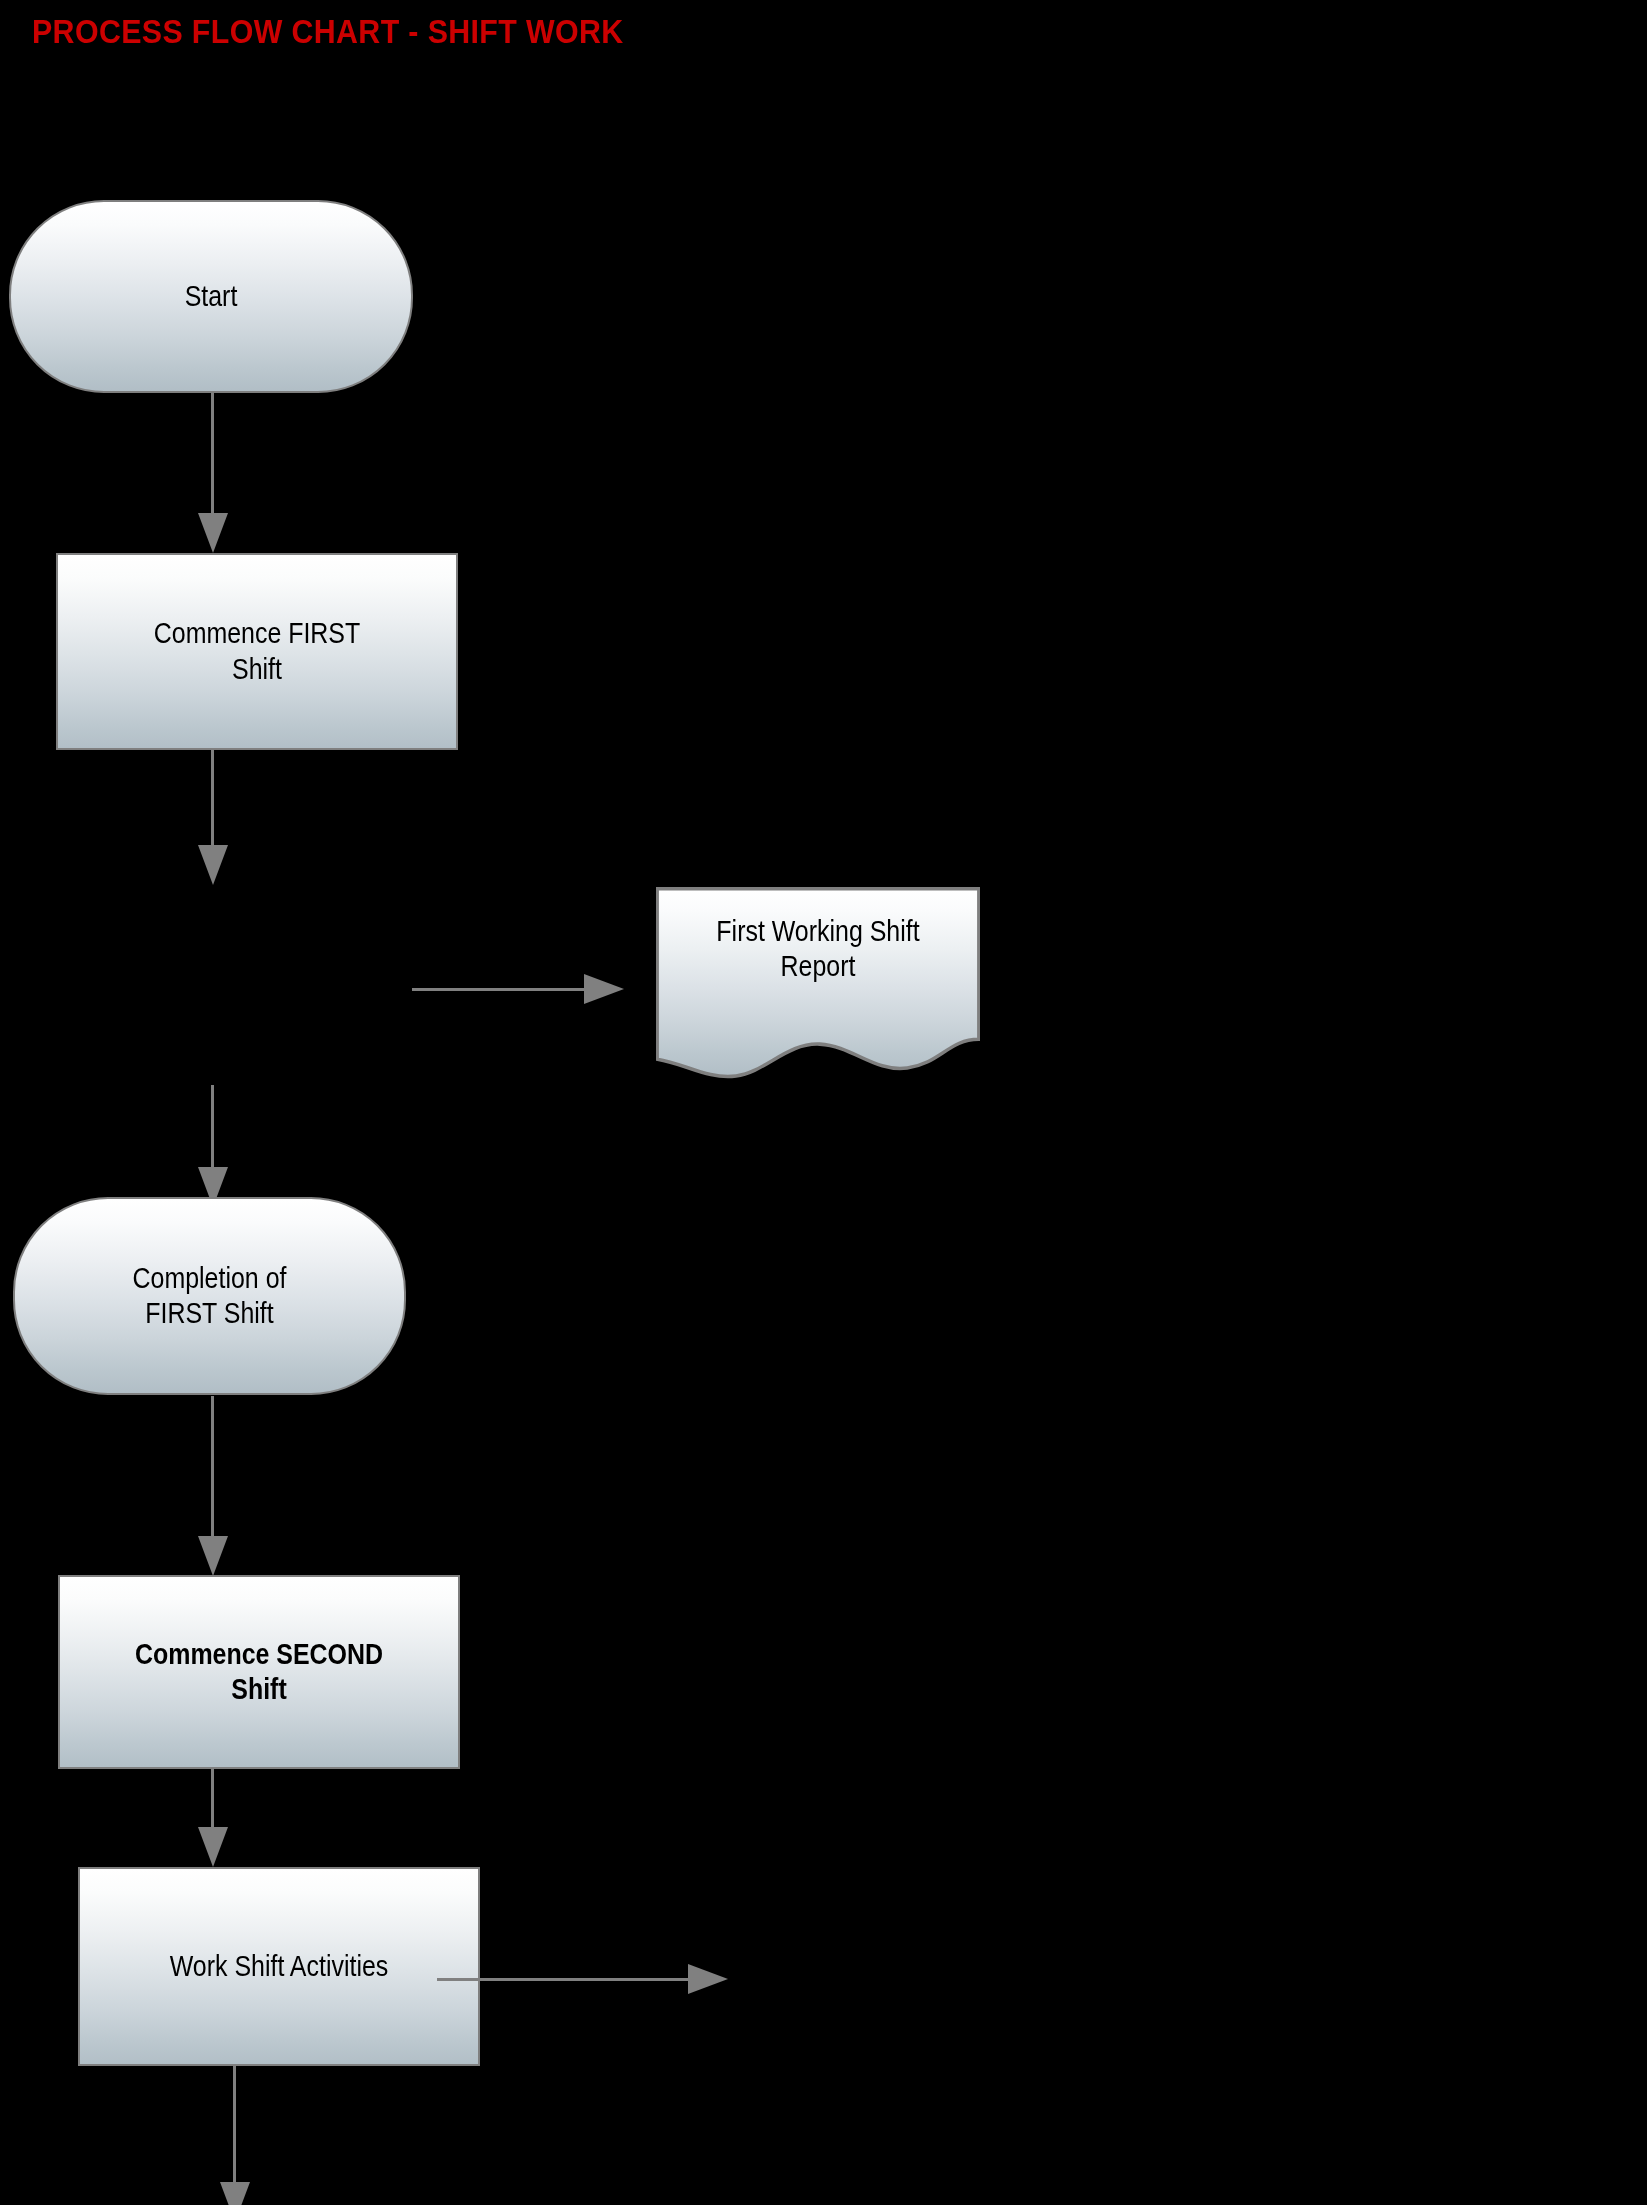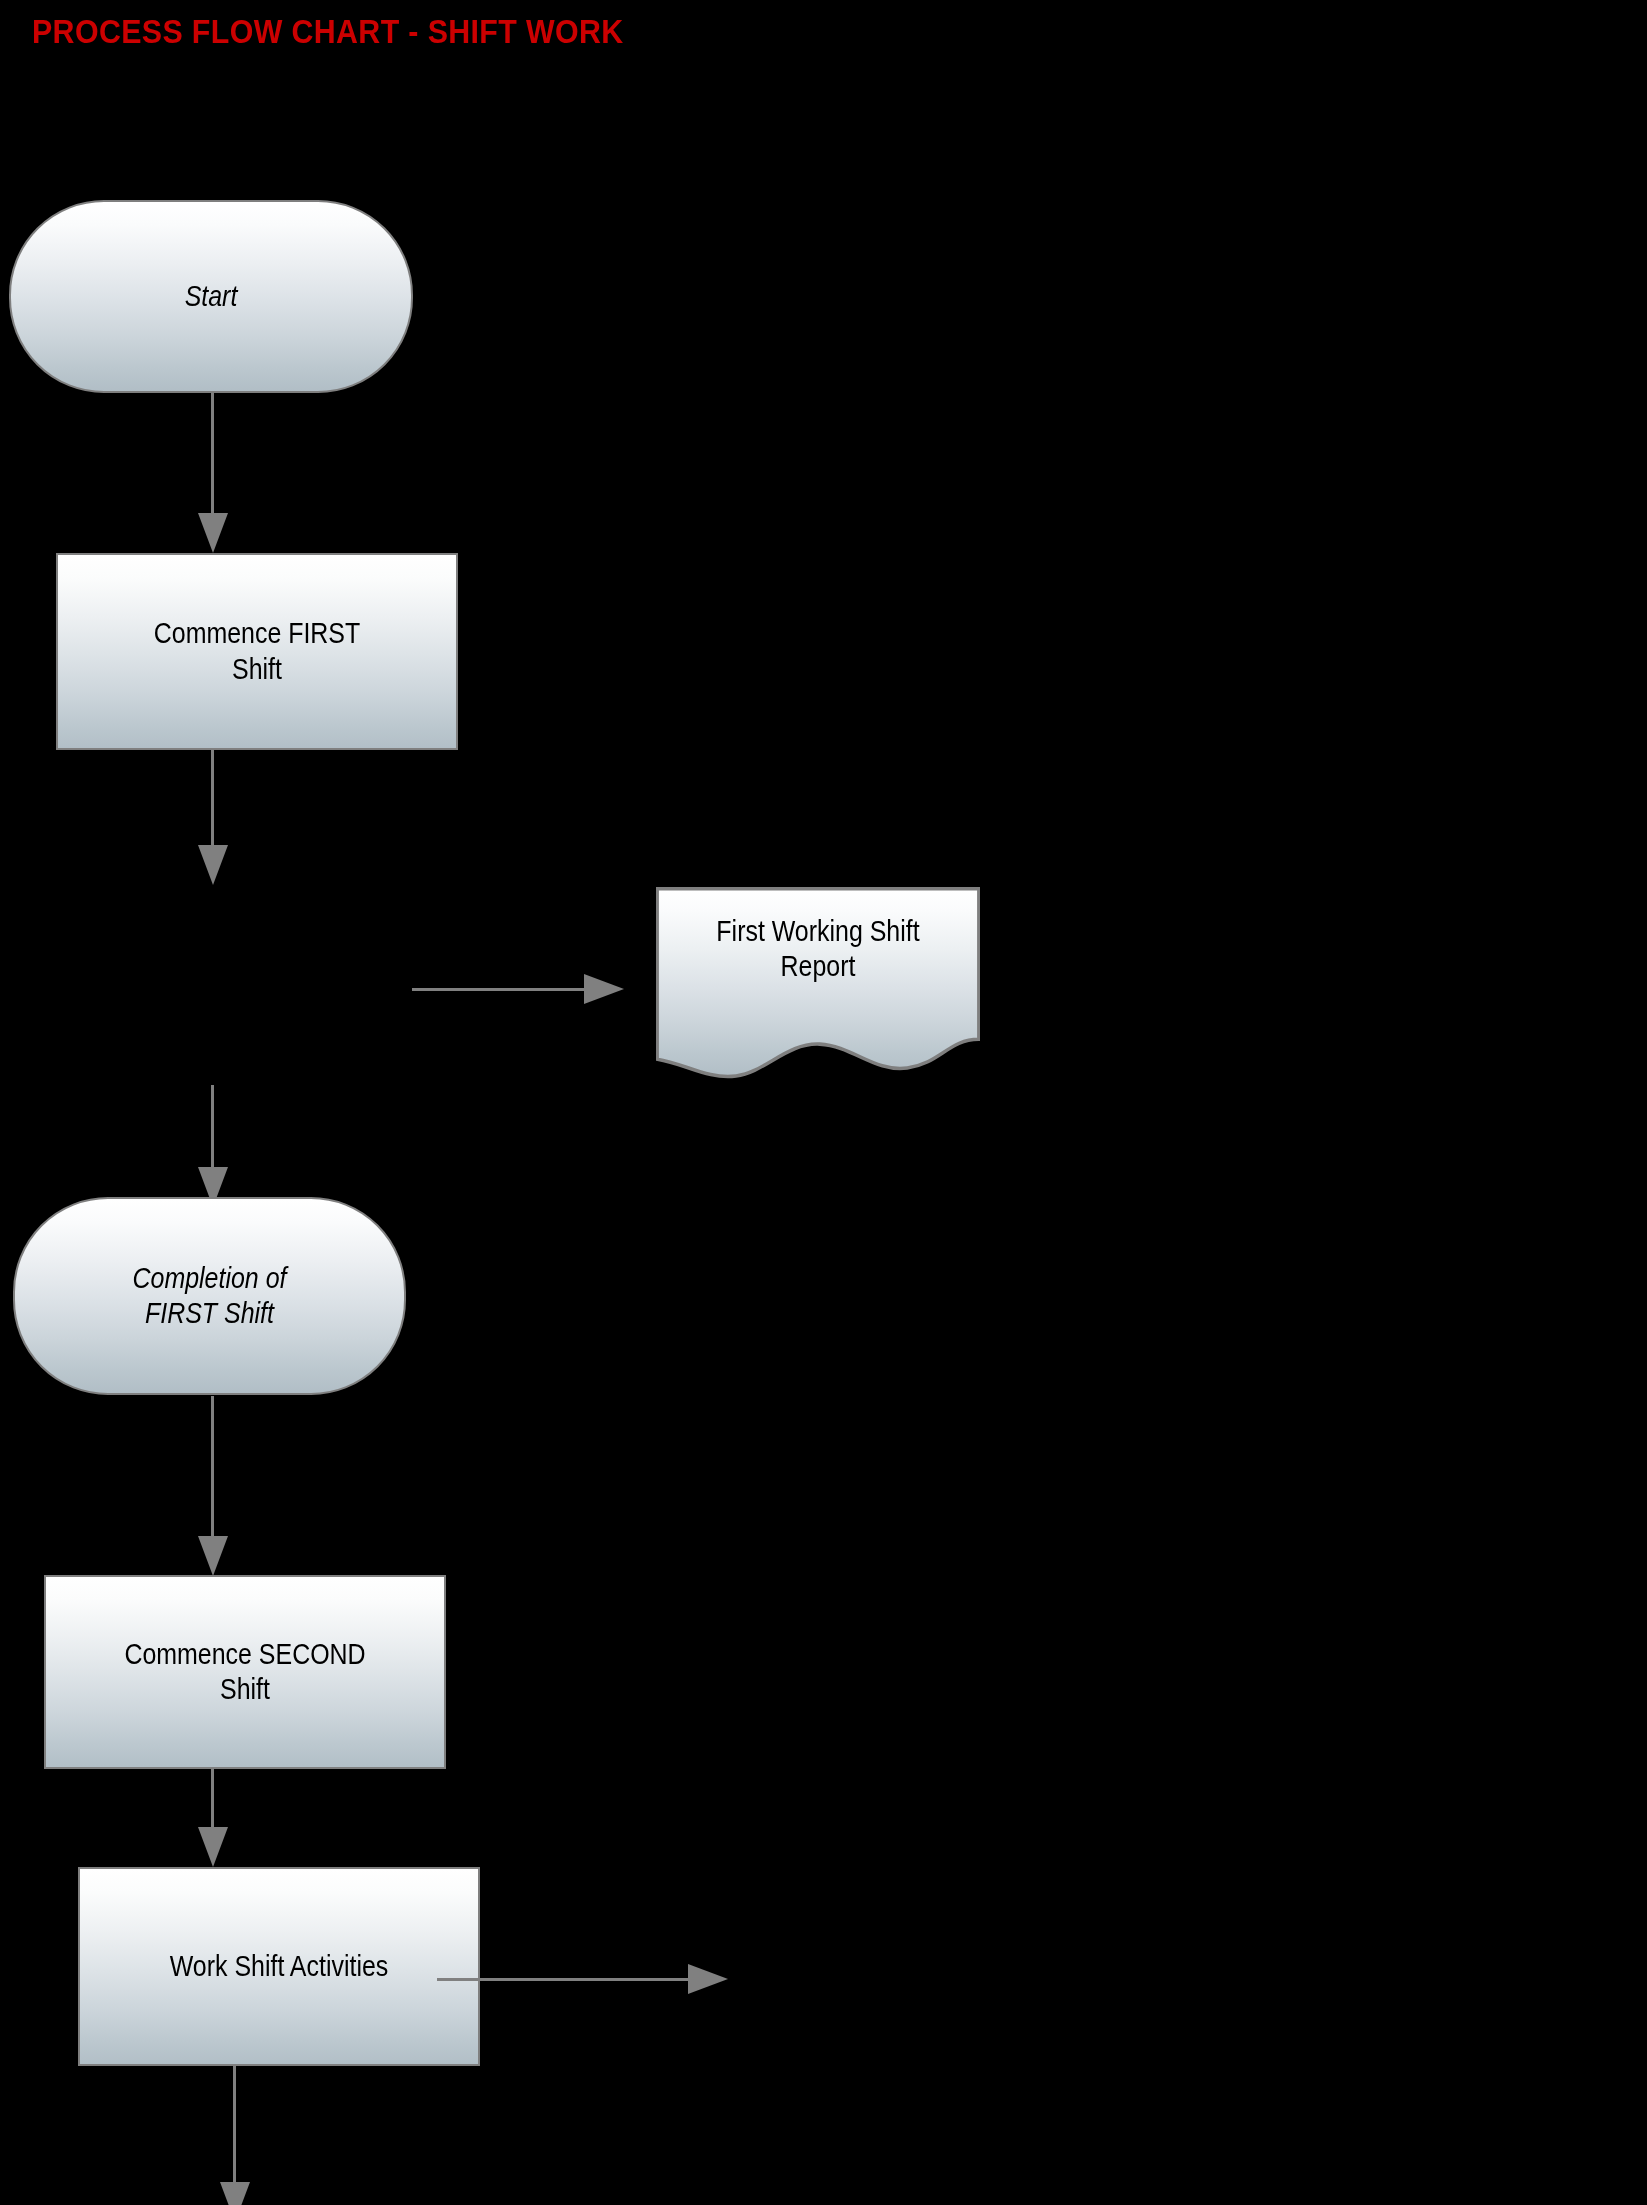--- a/index.html
+++ b/index.html
@@ -71,21 +71,20 @@
     background: linear-gradient(to bottom,
         #ffffff 0%,
         #fafbfc 12%,
         #eceff2 32%,
         #dce2e7 52%,
         #cbd4da 72%,
         #bbc7ce 88%,
         #b1bec6 100%);
     border: 2.6px solid #7f7f7f;
     border-radius: 95px / 95px;
-    font-style: italic;
   }
   
   .shape-document {
     background: transparent;
   }
   .shape-document svg {
     position: absolute;
     left: 0;
     top: 0;
     width: 100%;
@@ -172,21 +171,21 @@
   <div class="arrow-down" style="left:198px; top:1167px;"></div>
 
   <div class="node shape-terminator" style="left:13.2px; top:1197px; width:393px; height:198px;">
     <div class="node-label">Completion of
 FIRST Shift</div>
   </div>
 
   <div class="conn-line-v" style="left:211px; top:1396px; width:3.1px; height:141px;"></div>
   <div class="arrow-down" style="left:198px; top:1536px;"></div>
 
-  <div class="node shape-process" style="left:0; top:1575px; width:402px; height:194px;">
+  <div class="node shape-process" style="left:14px; top:1575px; width:402px; height:194px;font-weight:bold;">
     <div class="node-label">Commence SECOND
 Shift</div>
   </div>
 
   <div class="conn-line-v" style="left:211px; top:1769px; width:3.1px; height:60px;"></div>
   <div class="arrow-down" style="left:198px; top:1827px;"></div>
 
   <div class="node shape-process" style="left:34px; top:1867px; width:402px; height:199px;">
     <div class="node-label">Work Shift Activities</div>
   </div>

